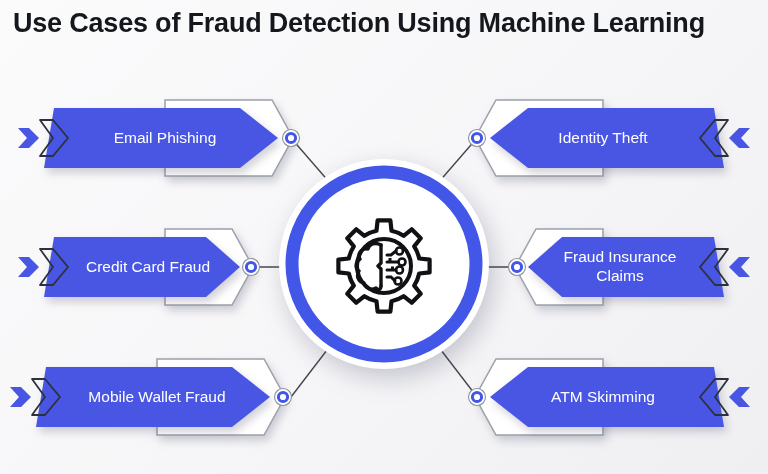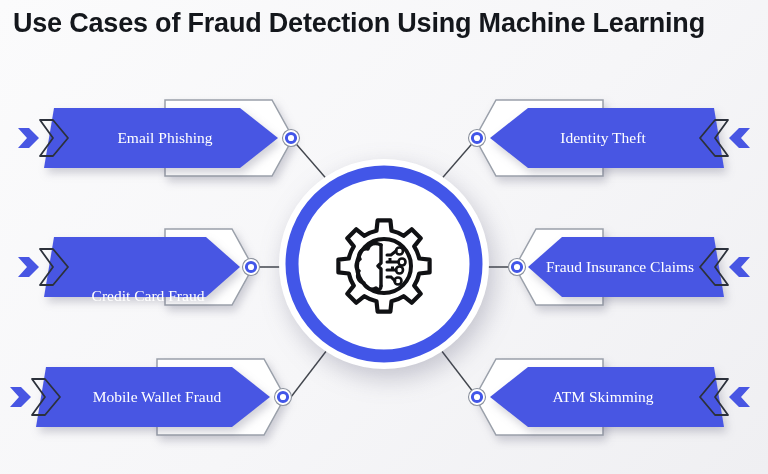--- a/index.html
+++ b/index.html
@@ -22,25 +22,25 @@
   .bg-l-bot{left:2px;top:355px;}
   .bg-r-top{left:458px;top:96px;}
   .bg-r-mid{left:458px;top:225px;}
   .bg-r-bot{left:458px;top:355px;}
   .banner-group svg{position:absolute;left:0;top:0;overflow:visible;}
   .shadow-soft{filter:drop-shadow(3px 5px 4px rgba(70,70,100,.25));}
   .shadow-big{filter:drop-shadow(5px 9px 12px rgba(70,70,100,.28));}
   .label{
     position:absolute;top:12px;height:60px;
     display:flex;align-items:center;justify-content:center;text-align:center;
-    color:var(--labeltext,#fff);font-size:15.5px;font-weight:500;line-height:1.2;font-family:Liberation Serif, serif;
+    color:var(--labeltext,#fff);font-size:15.5px;font-weight:500;line-height:1.2;
   }
   .lab-a-left{left:40px;width:230px;}
   .lab-a-right{left:30px;width:230px;}
-  .lab-b-left{left:63px;width:150px;margin-top:29px;}
+  .lab-b-left{left:63px;width:150px;}
   .lab-b-right{left:87px;width:150px;}
   .blue{fill:var(--blue,#4856e3);}
   .bgshape{fill:#ffffff;stroke:var(--outline,#9aa0aa);stroke-width:1.5;}
   .ochev{fill:none;stroke:var(--chevdark,#2c313b);stroke-width:1.8;stroke-linejoin:round;}
   .tipc-o{fill:#ffffff;stroke:#8a909c;stroke-width:1.1;}
   .tipc-i{fill:#ffffff;stroke:var(--ring,#4256e8);stroke-width:3;}
   .conn{stroke:#43474e;stroke-width:1.4;}
   .gear{fill:none;stroke:#101114;stroke-width:4.2;stroke-linejoin:round;stroke-linecap:round;}
   .icircle{fill:none;stroke:#101114;stroke-width:4;}
   .brain{fill:none;stroke:#101114;stroke-width:3.4;stroke-linejoin:round;stroke-linecap:round;}

